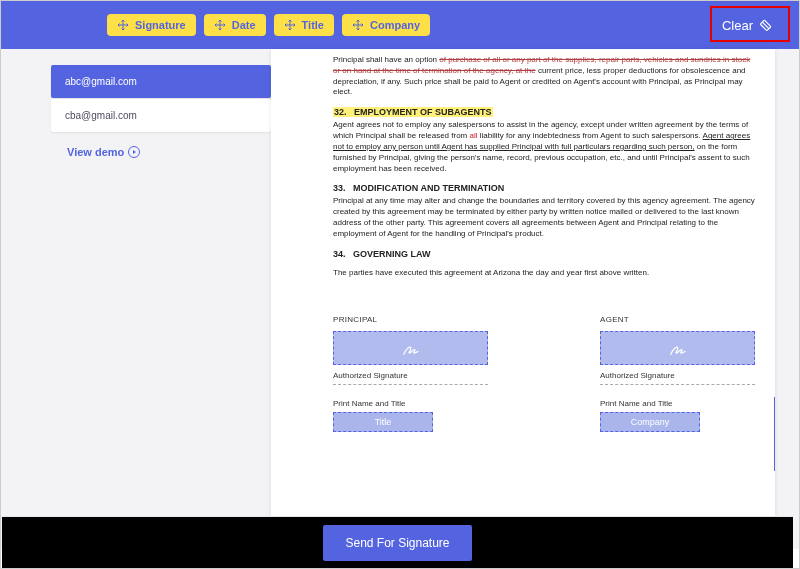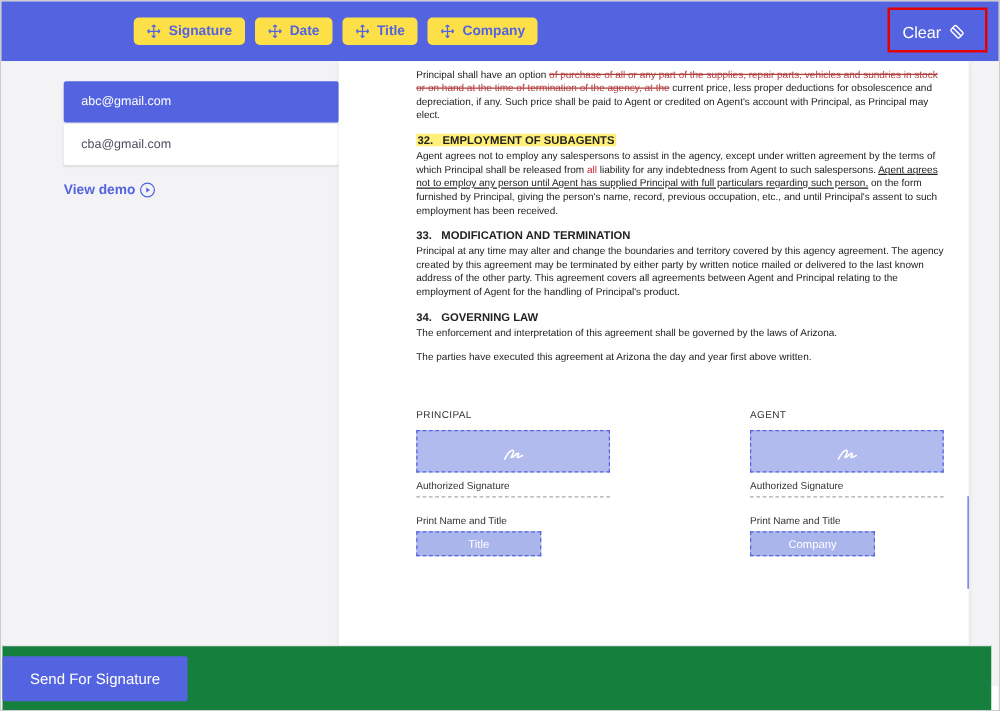--- a/index.html
+++ b/index.html
@@ -11,38 +11,38 @@
   .move-icon { width: 12px; height: 12px; position: relative; }
   .move-icon svg { width: 12px; height: 12px; }
   .clear-btn { color: #fff; font-size: 13px; display: flex; align-items: flex-start; gap: 6px; cursor: pointer; padding: 6px 10px; }
   .clear-highlight { position: absolute; top: 5px; right: 9px; width: 80px; height: 36px; border: 2px solid #e40000; pointer-events: none; }
   .eraser-icon { width: 14px; height: 14px; }
   .eraser-icon svg { width: 14px; height: 14px; transform: rotate(45deg); }
   .content { display: flex; height: 500px; background: #f3f3f6; }
   .sidebar { width: 270px; padding: 16px 0 16px 50px; }
   .contact { background: #fff; border-radius: 2px; box-shadow: 0 1px 2px rgba(0,0,0,0.08); margin-bottom: 1px; padding: 11px 14px; font-size: 10px; color: #4d4d60; cursor: pointer; }
   .contact.active { background: #5464e0; color: #fff; }
-  .viewdemo { color: #5464e0; font-size: 11px; font-weight: 600; margin-top: 14px; margin-left: 0; display: flex; align-items: center; gap: 4px; cursor: pointer; }
+  .viewdemo { color: #5464e0; font-size: 11px; font-weight: 600; margin-top: 14px; margin-left: 16px; display: flex; align-items: center; gap: 4px; cursor: pointer; }
   .play-icon { width: 12px; height: 12px; border: 1px solid #5464e0; border-radius: 50%; display: inline-flex; align-items: center; justify-content: center; }
   .play-icon::after { content: ""; border-left: 3px solid #5464e0; border-top: 2px solid transparent; border-bottom: 2px solid transparent; margin-left: 1px; }
   .docwrap { flex: 1; margin: 0 24px 0 0; background: #fff; box-shadow: 0 0 4px rgba(0,0,0,0.1); padding: 6px 20px 6px 62px; overflow: hidden; position: relative; font-size: 8px; color: #222; line-height: 1.35; }
   .section-title { font-weight: bold; font-size: 9px; margin-top: 8px; margin-bottom: 2px; }
   .highlight { background: #fff07a; padding: 0 1px; }
   .strike { text-decoration: line-through; color: #b34040; }
   .underline { text-decoration: underline; }
   .sig-row { display: flex; gap: 88px; margin-top: 36px; position: relative; justify-content: space-between; }
   .sig-col { flex: 0 0 155px; }
   .sig-label { font-size: 8px; letter-spacing: 0.3px; color: #333; margin-bottom: 6px; }
   .sig-box { background: rgba(100,120,220,0.5); border: 1px dashed #5464e0; height: 34px; display: flex; align-items: center; justify-content: center; width: 155px; }
   .sig-box svg { width: 20px; height: 20px; fill: #fff; }
   .sig-sub { font-size: 8px; color: #333; margin-top: 6px; border-bottom: 1px dashed #aaa; padding-bottom: 2px; width: 155px; }
   .sig-small { font-size: 8px; color: #333; margin-top: 14px; }
   .tag-box { background: rgba(100,120,220,0.55); border: 1px dashed #5464e0; height: 20px; width: 100px; display: flex; align-items: center; justify-content: center; color: #fff; font-size: 9px; margin-top: 2px; }
   .blue-marker { position: absolute; right: -3px; top: 348px; width: 4px; height: 74px; background: #5464e0; }
-  .bottombar { position: absolute; bottom: 0; left: 1px; right: 6px; height: 52px; background: #15803d; border-top: 1px solid #e5e5ea; display: flex; align-items: center; }
+  .bottombar { position: absolute; bottom: 0; left: 1px; right: 6px; height: 52px; background: #000000; border-top: 1px solid #e5e5ea; display: flex; align-items: center; justify-content: center; }
   .send-btn { background: #5464e0; color: #fff; border: none; border-radius: 2px; padding: 11px 22px; font-size: 12px; cursor: pointer; }
   p.body { margin-bottom: 4px; }
 </style>
 </head>
 <body>
 
 <div class="topbar">
   <div class="tool-row">
     <button class="tool-btn">
       <span class="move-icon"><svg viewBox="0 0 24 24" fill="none" stroke="#5464e0" stroke-width="2">
@@ -94,21 +94,20 @@
     <div class="blue-marker"></div>
     <p class="body">Principal shall have an option <span class="strike">of purchase of all or any part of the supplies, repair parts, vehicles and sundries in stock or on hand at the time of termination of the agency, at the</span> current price, less proper deductions for obsolescence and depreciation, if any. Such price shall be paid to Agent or credited on Agent's account with Principal, as Principal may elect.</p>
 
     <div class="section-title"><span class="highlight"><span>32.</span>&nbsp;&nbsp;&nbsp;<span>EMPLOYMENT OF SUBAGENTS</span></span></div>
     <p class="body">Agent agrees not to employ any salespersons to assist in the agency, except under written agreement by the terms of which Principal shall be released from <span style="color:#c23">all</span> liability for any indebtedness from Agent to such salespersons. <span class="underline">Agent agrees not to employ any person until Agent has supplied Principal with full particulars regarding such person,</span> on the form furnished by Principal, giving the person's name, record, previous occupation, etc., and until Principal's assent to such employment has been received.</p>
 
     <div class="section-title"><span>33.</span>&nbsp;&nbsp;&nbsp;<span>MODIFICATION AND TERMINATION</span></div>
     <p class="body">Principal at any time may alter and change the boundaries and territory covered by this agency agreement. The agency created by this agreement may be terminated by either party by written notice mailed or delivered to the last known address of the other party. This agreement covers all agreements between Agent and Principal relating to the employment of Agent for the handling of Principal's product.</p>
 
     <div class="section-title"><span>34.</span>&nbsp;&nbsp;&nbsp;<span>GOVERNING LAW</span></div>
-    <p class="body">The enforcement and interpretation of this agreement shall be governed by the laws of Arizona.</p>
     <p class="body" style="margin-top:8px">The parties have executed this agreement at Arizona the day and year first above written.</p>
 
     <div class="sig-row">
       <div class="sig-col">
         <div class="sig-label">PRINCIPAL</div>
         <div class="sig-box">
           <svg viewBox="0 0 24 24">
               <path d="M3 20c3-6 6-9 8-9 1 0 1 2 0 4s-2 3-1 3c2 0 4-4 6-4 1 0 1 1 0 2s-1 2 0 2c2 0 3-2 5-2" stroke="#fff" stroke-width="1.5" fill="none"></path>
             </svg>
         </div>

